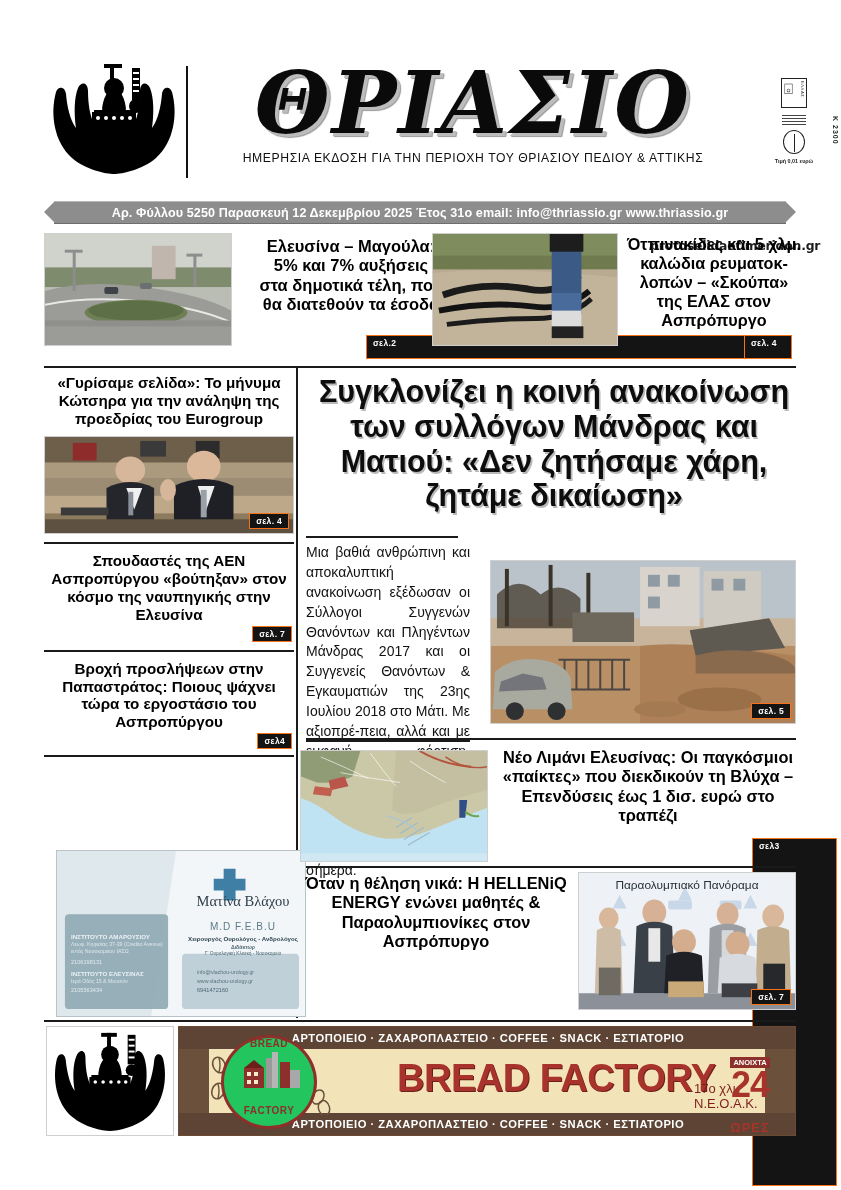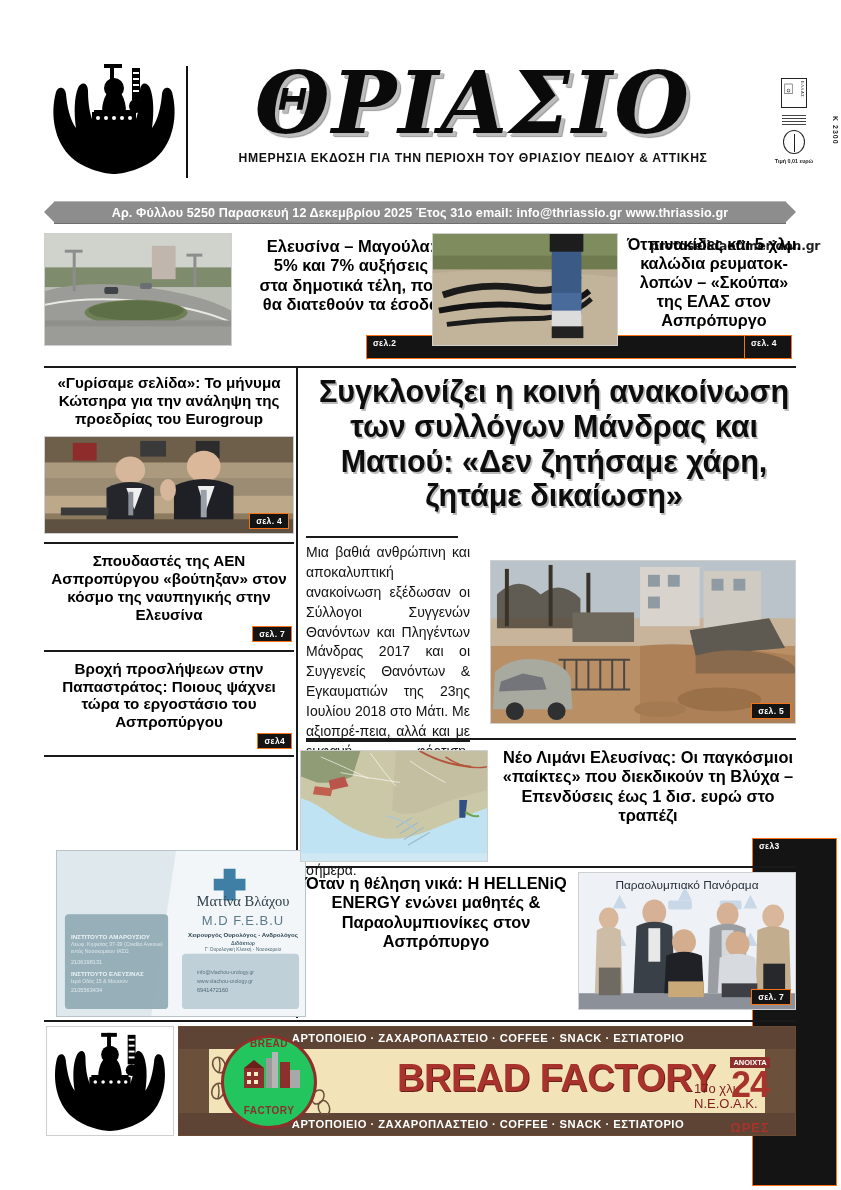--- a/index.html
+++ b/index.html
@@ -17,21 +17,21 @@
   .logo-mark svg { width:100%; height:100%; display:block; }
   .title-block { position:absolute; left:188px; top:62px; width:570px; }
   .paper-title {
     font-family: "DejaVu Serif", "Liberation Serif", serif;
     font-weight:700; font-style:italic; font-size:86px; line-height:0.96;
     letter-spacing:2px; color:#0a0a0a; text-align:center;
     text-shadow: 3px 3px 0 #bcbcbc, 4px 4px 1px #9a9a9a;
   }
   .paper-tagline {
     margin-top:6px; text-align:center;
-    font-size:12.2px; font-weight:700; letter-spacing:0.6px; color:#111;
+    font-size:12.2px; font-weight:400; letter-spacing:0.6px; color:#111;
   }
   .title-rule { position:absolute; left:186px; top:66px; width:2px; height:112px; background:#111; }
 
   
   .edge-emblems { position:absolute; left:772px; top:78px; width:44px; height:140px; }
   .emblem-box { width:26px; height:30px; border:1.4px solid #222; margin:0 auto 6px auto; position:relative; }
   .emblem-box .glyph { position:absolute; left:2px; top:2px; font-size:15px; color:#222; line-height:1; }
   .emblem-box .vlab { position:absolute; right:1px; top:2px; writing-mode:vertical-rl; font-size:4.2px; letter-spacing:0.5px; color:#333; }
   .emblem-circ { width:22px; height:24px; border:1.3px solid #222; border-radius:50%; margin:4px auto 4px auto; position:relative; }
   .emblem-circ:after{ content:""; position:absolute; left:50%; top:3px; width:1.2px; height:18px; background:#222; }
@@ -305,21 +305,21 @@
   <div class="doc-ad">
     <svg viewBox="0 0 250 167" preserveAspectRatio="none" style="position:absolute;width:100%;height:100%">
       <rect width="250" height="167" fill="#f2f6f8"></rect>
       <path d="M0 0 L120 0 L95 167 L0 167 Z" fill="#dfe8ec"></path>
       <rect x="8" y="64" width="104" height="96" rx="4" fill="#8fa9b4" opacity="0.92"></rect>
       <rect x="126" y="104" width="118" height="56" rx="4" fill="#b9ccd4" opacity="0.9"></rect>
       <path d="M168 18 h12 v10 h10 v12 h-10 v10 h-12 v-10 h-10 v-12 h10 Z" fill="#3f7fa6"></path>
     </svg>
     <div style="position:absolute;left:128px;top:42px;width:116px;text-align:center">
       <div style="font-size:14.5px;color:#30404a;font-family:'Liberation Serif',serif">Ματίνα Βλάχου</div>
-      <div style="font-size:13px;color:#5c7a88;letter-spacing:1px;margin-top:3px">M.D F.E.B.U</div>
+      <div style="font-size:10px;color:#5c7a88;letter-spacing:1px;margin-top:11px">M.D F.E.B.U</div>
       <div style="font-size:6.1px;font-weight:700;color:#2e4450;margin-top:3px">Χειρουργός Ουρολόγος - Ανδρολόγος</div>
       <div style="font-size:5.2px;font-weight:700;color:#4d6773;margin-top:2px">Διδάκτωρ</div>
       <div style="font-size:4.8px;color:#4d6773;margin-top:1px">Γ' Ουρολογική Κλινική - Νοσοκομείο</div>
     </div>
     <div style="position:absolute;left:14px;top:82px;width:96px;color:#e9f1f4">
       <div style="font-size:6.2px;font-weight:700">ΙΝΣΤΙΤΟΥΤΟ ΑΜΑΡΟΥΣΙΟΥ</div>
       <div style="font-size:5.2px;line-height:1.4;opacity:0.85;margin-top:1px">Λεωφ. Κηφισίας 37-39 (Credito Avenue) εντός Νοσοκομείου ΙΑΣΩ</div>
       <div style="font-size:5.6px;margin-top:3px;opacity:0.9">2106198131</div>
       <div style="font-size:6.2px;font-weight:700;margin-top:5px">ΙΝΣΤΙΤΟΥΤΟ ΕΛΕΥΣΙΝΑΣ</div>
       <div style="font-size:5.2px;opacity:0.85;margin-top:1px">Ιερά Οδός 15 &amp; Μουσών</div>

